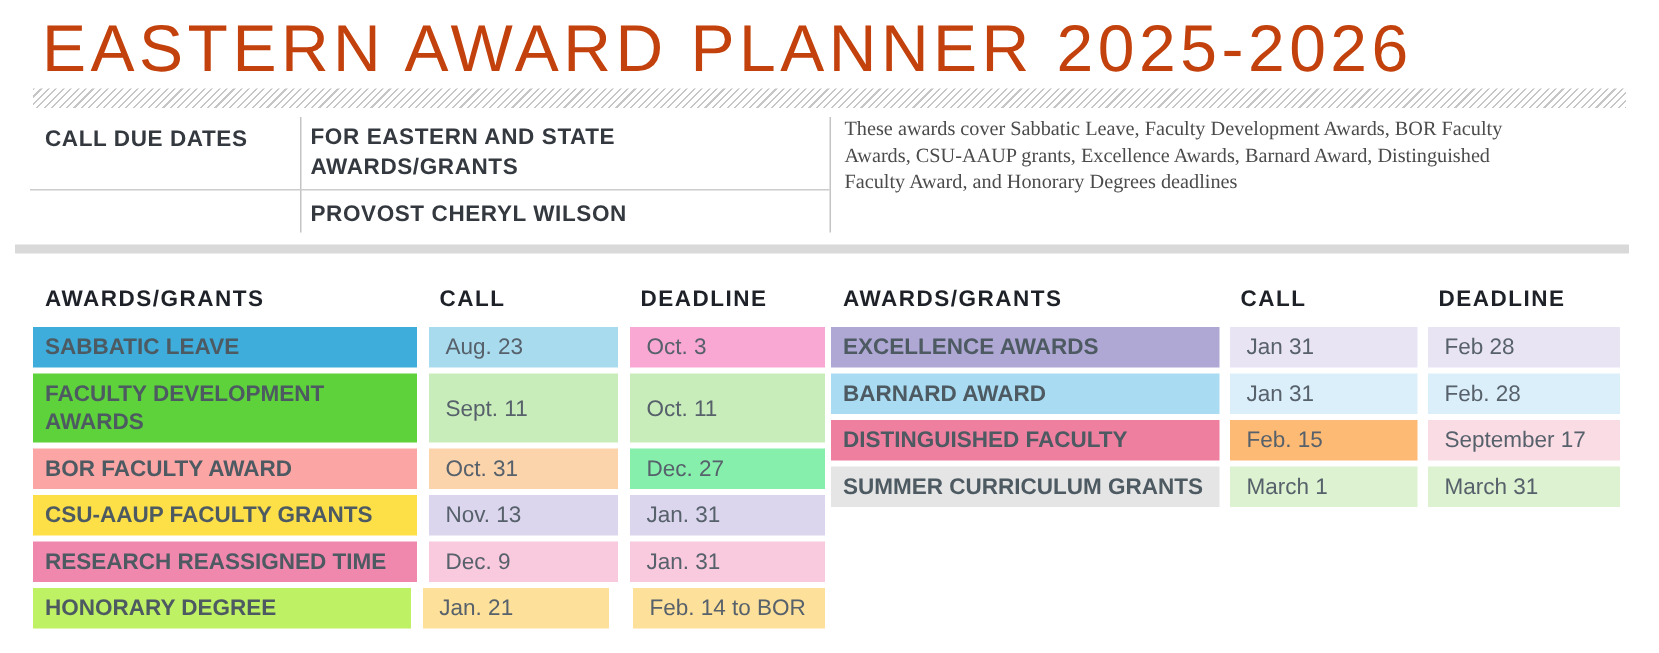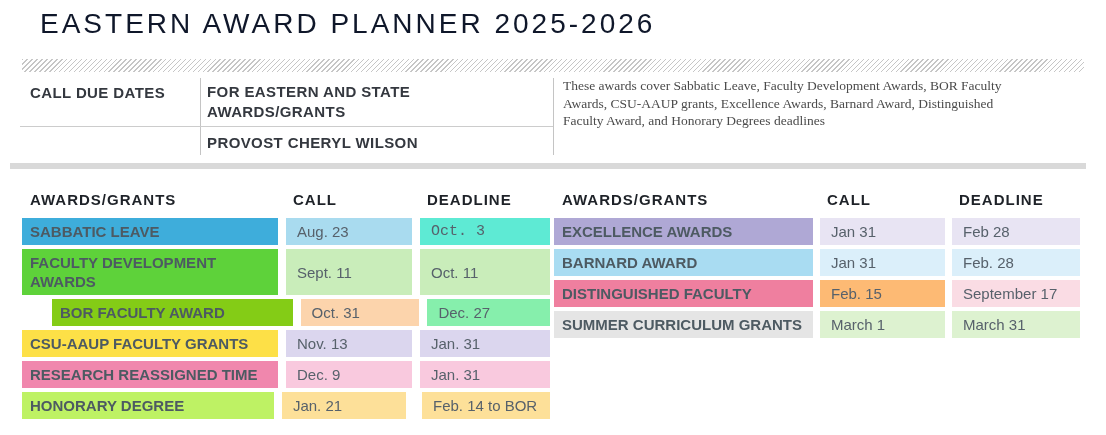--- a/index.html
+++ b/index.html
@@ -2,22 +2,22 @@
 <html><head>
 <meta charset="utf-8">
 <style>
   * { margin:0; padding:0; box-sizing:border-box; }
   html,body { background:#ffffff; }
   .page {
     position:relative; width:1106px; height:435px; background:#ffffff;
     font-family:"Liberation Sans", sans-serif; overflow:hidden;
   }
   .title {
-    position:absolute; left:40px; top:8px;
-    font-size:28px; font-weight:300; letter-spacing:3px; color:#0f172a;
+    position:absolute; left:28px; top:8px;
+    font-size:44px; font-weight:300; letter-spacing:3px; color:#c2410c;
     white-space:nowrap;
   }
   .hatch {
     position:absolute; left:22px; top:59px; width:1062px; height:13px;
     background:repeating-linear-gradient(135deg,#c6c6c6 0,#c6c6c6 1px,#ffffff 1px,#ffffff 3.5px);
   }
   .vline { position:absolute; width:1px; background:#c4c4c4; }
   .vline1 { left:200px; top:78px; height:77px; }
   .vline2 { left:553px; top:78px; height:77px; }
   .hline  { position:absolute; left:20px; top:126px; width:533px; height:1px; background:#cccccc; }
@@ -76,29 +76,29 @@
 
   <div class="tbl tbl-left">
     <div class="hdr">
       <div class="cell c1">AWARDS/GRANTS</div>
       <div class="cell c2">CALL</div>
       <div class="cell c3">DEADLINE</div>
     </div>
     <div class="row">
       <div class="cell c1" style="background-color: rgb(62, 173, 219);">SABBATIC LEAVE</div>
       <div class="cell c2" style="background-color: rgb(169, 219, 239);">Aug. 23</div>
-      <div class="cell c3" style="background-color: #5eead4; font-family: Liberation Mono, monospace;">Oct. 3</div>
+      <div class="cell c3" style="background-color: #f9a8d4;">Oct. 3</div>
     </div>
     <div class="row tall">
       <div class="cell c1" style="background-color: rgb(94, 210, 58);">FACULTY DEVELOPMENT AWARDS</div>
       <div class="cell c2" style="background-color: rgb(201, 237, 186);">Sept. 11</div>
       <div class="cell c3" style="background-color: rgb(201, 237, 186);">Oct. 11</div>
     </div>
     <div class="row">
-      <div class="cell c1" style="background-color: #84cc16; margin-left: 30px;">BOR FACULTY AWARD</div>
+      <div class="cell c1" style="background-color: #fca5a5;">BOR FACULTY AWARD</div>
       <div class="cell c2" style="background-color: rgb(252, 212, 172);">Oct. 31</div>
       <div class="cell c3" style="background-color: #86efac;">Dec. 27</div>
     </div>
     <div class="row">
       <div class="cell c1" style="background-color: #fde047;">CSU-AAUP FACULTY GRANTS</div>
       <div class="cell c2" style="background-color: rgb(219, 214, 238);">Nov. 13</div>
       <div class="cell c3" style="background-color: rgb(219, 214, 238);">Jan. 31</div>
     </div>
     <div class="row">
       <div class="cell c1" style="background-color: rgb(240, 135, 173);">RESEARCH REASSIGNED TIME</div>

